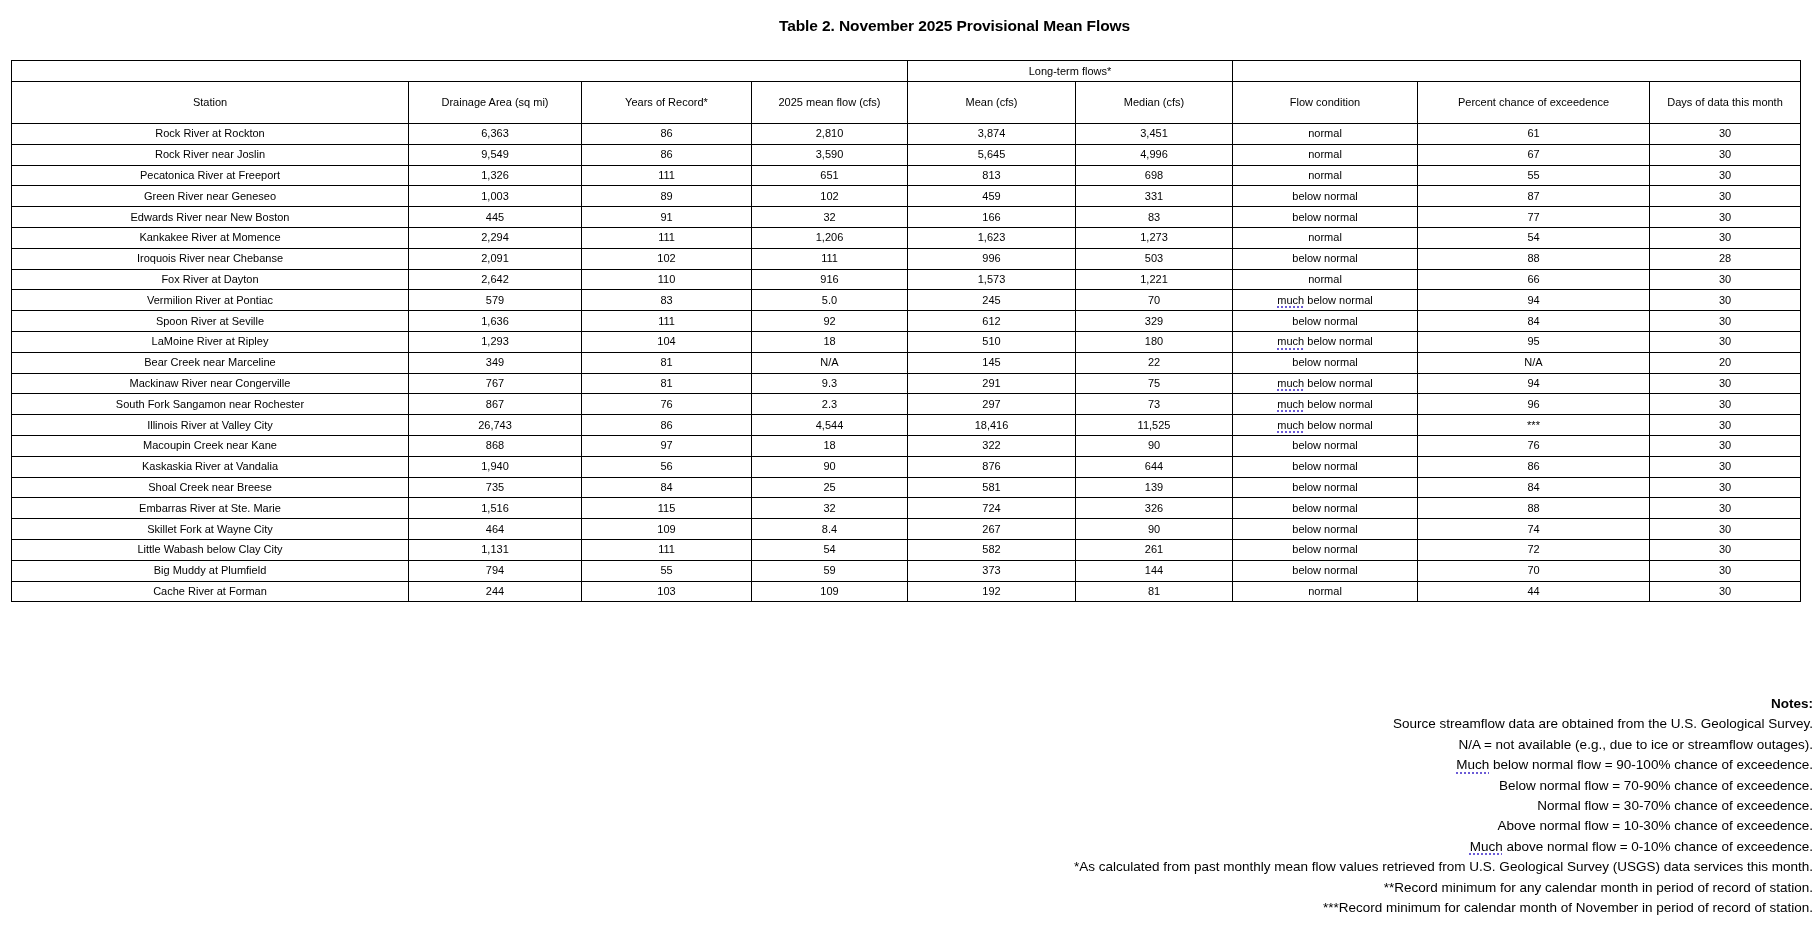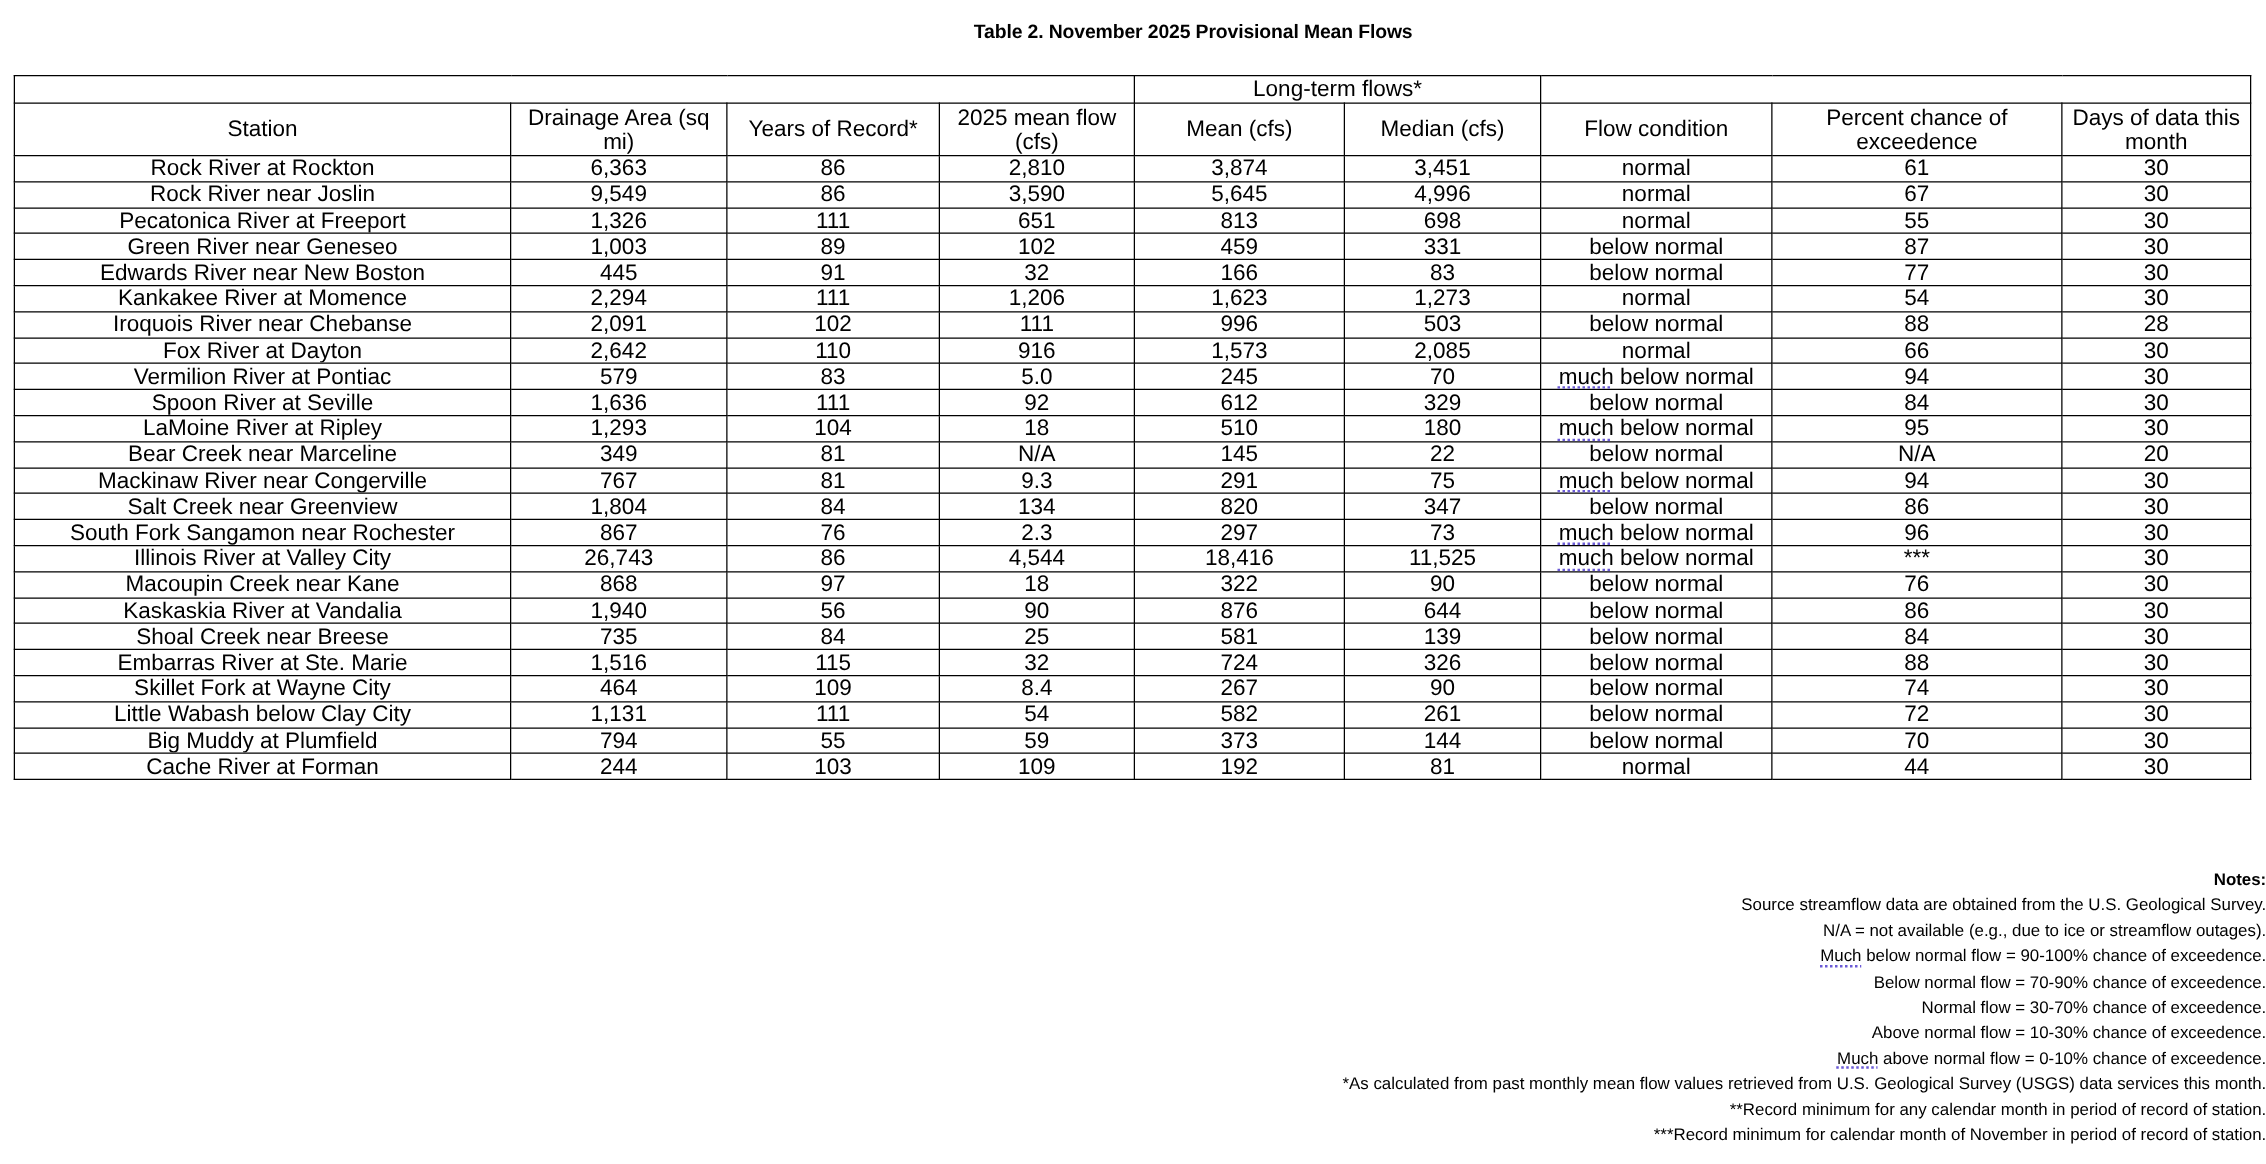--- a/index.html
+++ b/index.html
@@ -7,21 +7,21 @@
     width: 1813px; height: 931px; position: relative; overflow: hidden;
     font-family: "Liberation Sans", sans-serif; color: #000;
   }
   .title {
     position: absolute; left: 0; top: 17px; width: 1813px; text-align: center;
     font-weight: bold; font-size: 15.5px; letter-spacing: -0.1px; padding-left: 48px;
   }
   table.flows {
     position: absolute; left: 11px; top: 60px; width: 1789px;
     border-collapse: collapse; table-layout: fixed;
-    font-size: 18px;
+    font-size: 11px;
   }
   table.flows td, table.flows th {
     border: 1.3px solid #000; text-align: center; padding: 0;
     font-weight: normal; white-space: nowrap; overflow: hidden;
   }
   tr.hdr-top th { height: 20px; }
   tr.hdr-main th { height: 41px; line-height: 19px; white-space: normal; }
   tbody tr td { height: 19.8px; line-height: 19px; }
   .spell { text-decoration: underline dotted #6b5bd6; text-decoration-thickness: 2px; text-underline-offset: 3px; }
   .notes {
@@ -142,21 +142,21 @@
         <td>below normal</td>
         <td>88</td>
         <td>28</td>
       </tr>
       <tr>
         <td>Fox River at Dayton</td>
         <td>2,642</td>
         <td>110</td>
         <td>916</td>
         <td>1,573</td>
-        <td>2,085</td>
+        <td>1,221</td>
         <td>normal</td>
         <td>66</td>
         <td>30</td>
       </tr>
       <tr>
         <td>Vermilion River at Pontiac</td>
         <td>579</td>
         <td>83</td>
         <td>5.0</td>
         <td>245</td>
@@ -200,31 +200,20 @@
       </tr>
       <tr>
         <td>Mackinaw River near Congerville</td>
         <td>767</td>
         <td>81</td>
         <td>9.3</td>
         <td>291</td>
         <td>75</td>
         <td><span class="spell">much</span> below normal</td>
         <td>94</td>
-        <td>30</td>
-      </tr>
-      <tr>
-        <td>Salt Creek near Greenview</td>
-        <td>1,804</td>
-        <td>84</td>
-        <td>134</td>
-        <td>820</td>
-        <td>347</td>
-        <td>below normal</td>
-        <td>86</td>
         <td>30</td>
       </tr>
       <tr>
         <td>South Fork Sangamon near Rochester</td>
         <td>867</td>
         <td>76</td>
         <td>2.3</td>
         <td>297</td>
         <td>73</td>
         <td><span class="spell">much</span> below normal</td>

